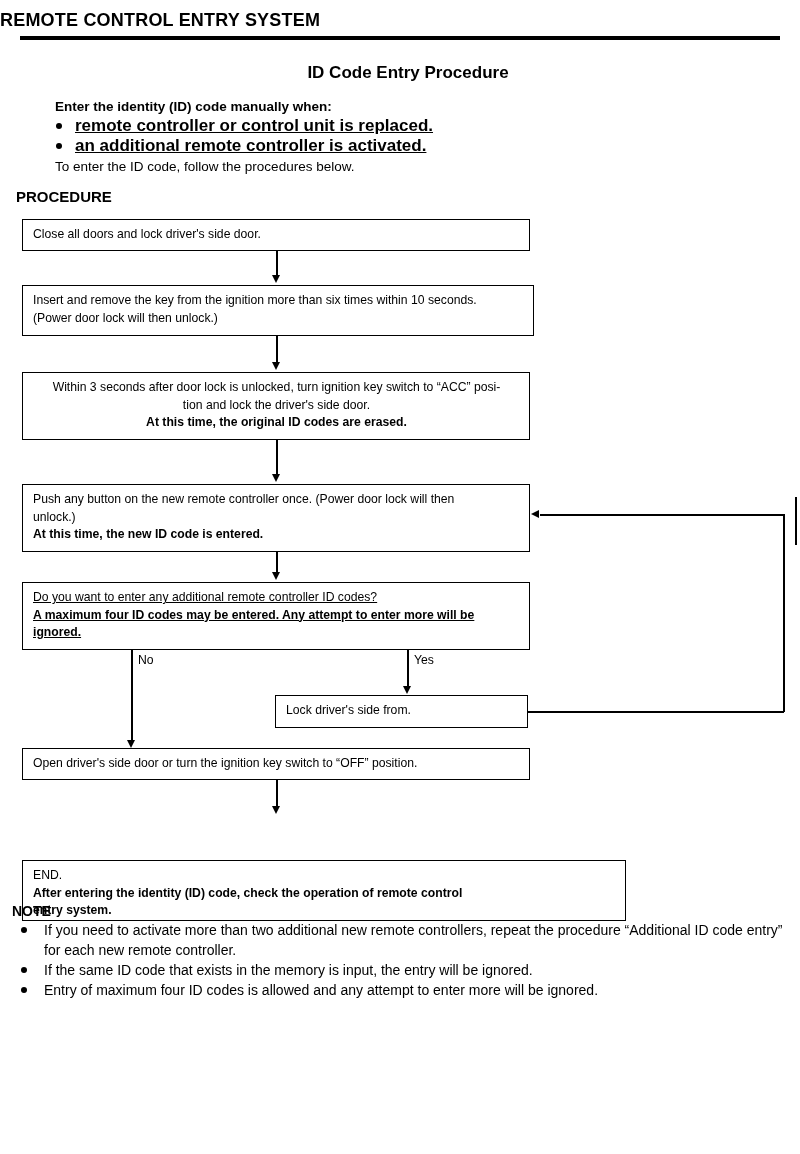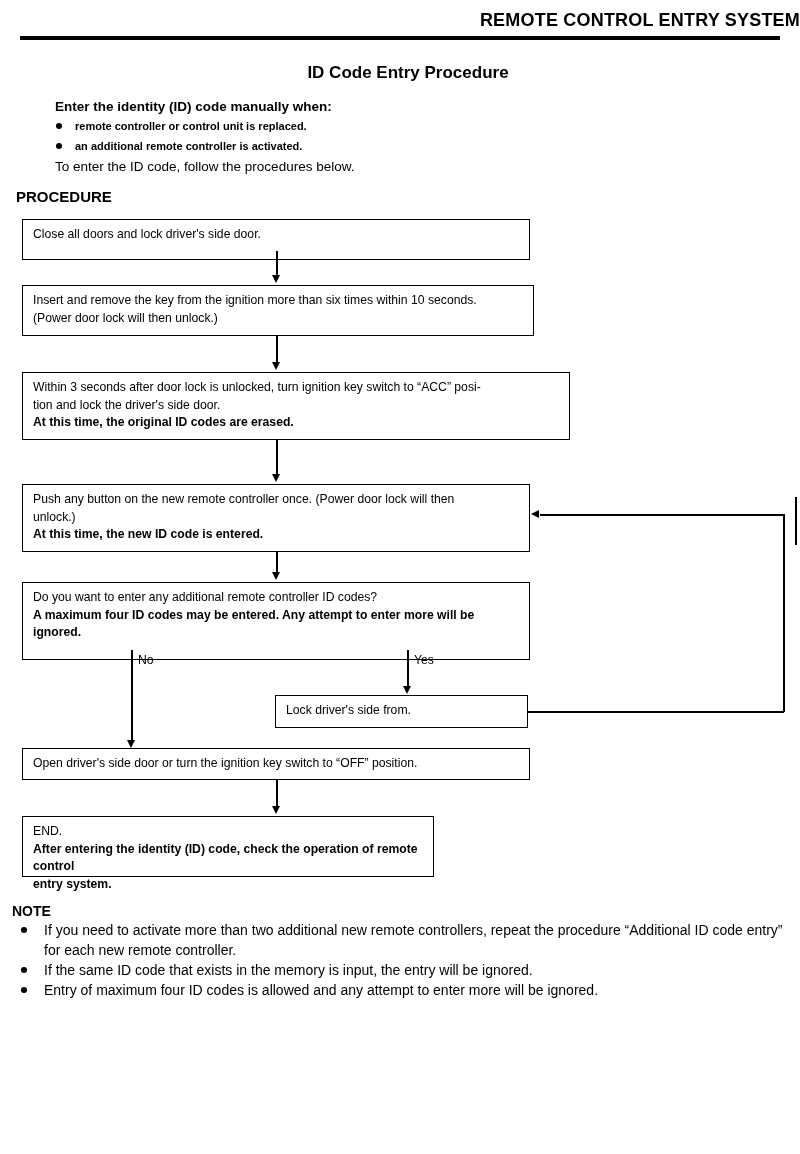--- a/index.html
+++ b/index.html
@@ -15,21 +15,21 @@
     color: #000000;
     overflow: hidden;
   }
 
   
   .header-title {
     position: absolute;
     left: 0;
     top: 10px;
     width: 800px;
-    text-align: right;
+    text-align: left;
     font-size: 18px;
     font-weight: bold;
     letter-spacing: 0.2px;
   }
   .header-rule {
     position: absolute;
     left: 20px;
     top: 36px;
     width: 760px;
     height: 4px;
@@ -53,24 +53,25 @@
     width: 600px;
     margin-left: 37px;
   }
   .intro-lead {
     font-size: 13.5px;
     font-weight: bold;
     line-height: 19px;
   }
   .intro-bullet {
     position: relative;
-    font-size: 11px;
+    font-size: 17px;
     font-weight: bold;
     line-height: 20px;
     padding-left: 20px;
+    text-decoration: underline;
   }
   .intro-bullet .dot {
     position: absolute;
     left: 1px;
     top: 7px;
     width: 6px;
     height: 6px;
     border-radius: 50%;
     background: #000;
   }
@@ -189,50 +190,50 @@
     <span class="dot"></span>
     <span>an additional remote controller is activated.</span>
   </div>
   <div class="intro-tail">To enter the ID code, follow the procedures below.</div>
 </div>
 
 <div class="section-heading">PROCEDURE</div>
 
 <div class="flow">
 
-  <div class="fbox" style="left:22px; top:219px; width:508px; height:41px;">
+  <div class="fbox" style="left:22px; top:219px; width:508px; height:32px;">
     <div>Close all doors and lock driver's side door.</div>
   </div>
   <div class="vline" style="left:276px; top:251px; height:26px;"></div>
   <div class="arrow-down" style="left:272px; top:275px;"></div>
 
   <div class="fbox" style="left:22px; top:285px; width:512px; height:51px;">
     <div>Insert and remove the key from the ignition more than six times within 10 seconds.</div>
     <div>(Power door lock will then unlock.)</div>
   </div>
   <div class="vline" style="left:276px; top:336px; height:28px;"></div>
   <div class="arrow-down" style="left:272px; top:362px;"></div>
 
-  <div class="fbox" style="left:22px; top:372px; width:548px; height:68px;">
+  <div class="fbox" style="left:22px; top:372px; width:508px; height:68px;text-align:center;">
     <div>Within 3 seconds after door lock is unlocked, turn ignition key switch to “ACC” posi-</div>
     <div>tion and lock the driver's side door.</div>
     <div class="b">At this time, the original ID codes are erased.</div>
   </div>
   <div class="vline" style="left:276px; top:440px; height:36px;"></div>
   <div class="arrow-down" style="left:272px; top:474px;"></div>
 
   <div class="fbox" style="left:22px; top:484px; width:508px; height:68px;">
     <div>Push any button on the new remote controller once. (Power door lock will then</div>
     <div>unlock.)</div>
     <div class="b">At this time, the new ID code is entered.</div>
   </div>
   <div class="vline" style="left:276px; top:552px; height:22px;"></div>
   <div class="arrow-down" style="left:272px; top:572px;"></div>
 
-  <div class="fbox" style="left:22px; top:582px; width:508px; height:78px;">
+  <div class="fbox" style="left:22px; top:582px; width:508px; height:68px;text-decoration:underline;">
     <div>Do you want to enter any additional remote controller ID codes?</div>
     <div class="b">A maximum four ID codes may be entered. Any attempt to enter more will be</div>
     <div class="b">ignored.</div>
   </div>
 
   <div class="branch-label" style="left:138px; top:653px;">No</div>
   <div class="vline" style="left:131px; top:650px; height:92px;"></div>
   <div class="arrow-down" style="left:127px; top:740px;"></div>
 
   <div class="branch-label" style="left:414px; top:653px;">Yes</div>
@@ -249,21 +250,21 @@
   <div class="arrow-left" style="left:531px; top:510px;"></div>
 
   <div class="edge-mark" style="left:795px; top:497px; height:48px;"></div>
 
   <div class="fbox" style="left:22px; top:748px; width:508px; height:32px;">
     <div>Open driver's side door or turn the ignition key switch to “OFF” position.</div>
   </div>
   <div class="vline" style="left:276px; top:780px; height:28px;"></div>
   <div class="arrow-down" style="left:272px; top:806px;"></div>
 
-  <div class="fbox" style="left:22px; top:816px; width:412px; height:61px;">
+  <div class="fbox" style="left:22px; top:860px; width:604px; height:61px;">
     <div>END.</div>
     <div class="b">After entering the identity (ID) code, check the operation of remote control</div>
     <div class="b">entry system.</div>
   </div>
 </div>
 
 <div class="note">
   <div class="note-heading">NOTE</div>
   <div class="note-item">
     <span class="dot"></span>

